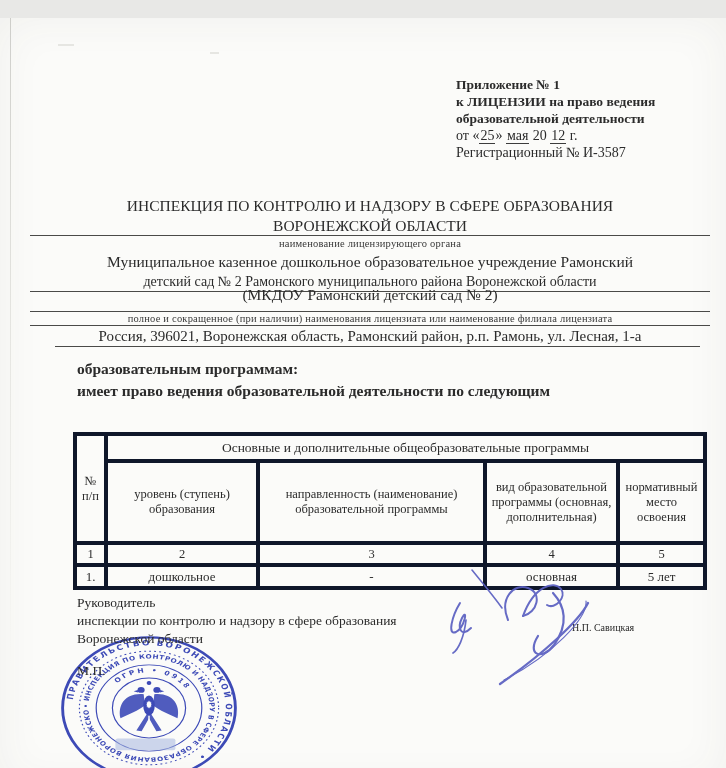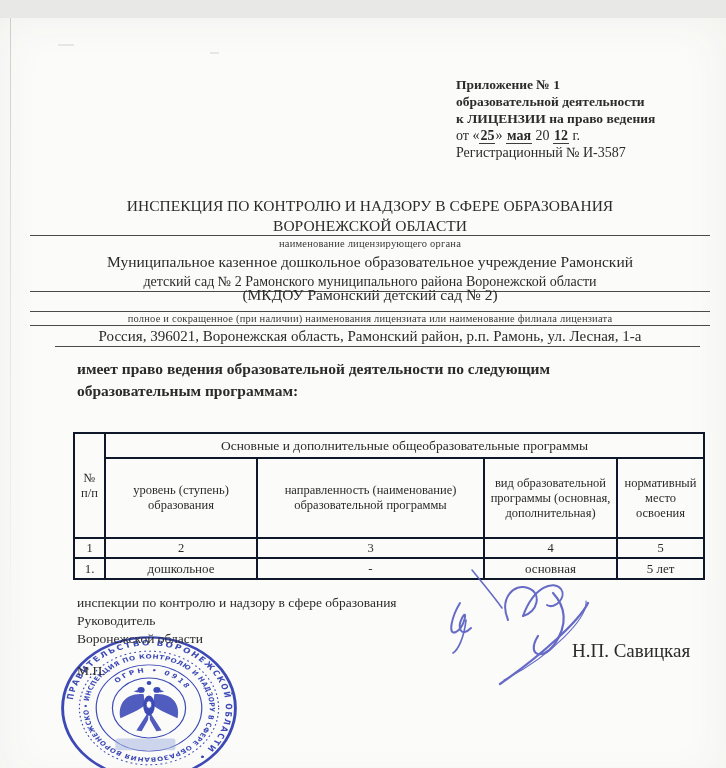--- a/index.html
+++ b/index.html
@@ -11,21 +11,21 @@
   }
   .paper-edge{position:absolute; left:10px; top:0; width:1px; height:650px;
     background:linear-gradient(#b9b9b4, #d9d9d4 45%, rgba(220,220,215,0)); opacity:.65;}
   .speck{position:absolute; background:#d6d6d0; opacity:.55;}
 
   
   .appendix{position:absolute; left:456px; top:58px; width:258px;
     font-size:13.5px; line-height:17px;}
   .appendix .b{font-weight:bold;}
   .appendix .plain{font-weight:normal; font-size:14px;}
-  .u{border-bottom:1px solid #3c3c3c; padding:0 1px;font-weight:bold;}
+  .u{border-bottom:1px solid #3c3c3c; padding:0 1px;}
 
   .center-line{position:absolute; left:30px; right:16px; text-align:center;}
   .rule{position:absolute; height:0; border-top:1px solid #4a4a48;}
   .cap{font-size:10.5px; color:#383838; letter-spacing:.2px;}
 
   .authority-l1{top:179px; font-size:15.5px;}
   .authority-l2{top:199px; font-size:15.5px;}
   .caption1{top:220px;}
   .lic-l1{top:235px; font-size:15.5px;}
   .lic-l2{top:256px; font-size:14px;}
@@ -34,70 +34,70 @@
   .address{top:310px; font-size:15px;}
   .caption3{top:331px;}
 
   .statement{position:absolute; left:77px; top:340px; width:580px;
     font-weight:bold; font-size:15.5px; line-height:22px;}
 
   
   table.programs{position:absolute; left:73px; top:414px; width:630px;
     border-collapse:collapse; table-layout:fixed;}
   table.programs td, table.programs th{
-    border:2px solid #0f172a; padding:1px 3px; text-align:center;
+    border:4px solid #0f172a; padding:1px 3px; text-align:center;
     font-weight:normal; font-family:"Liberation Serif", serif;}
   .group-hdr{font-weight:bold; font-size:13.5px; height:21px;}
   .col-hdr td{font-size:12.5px; line-height:15px; height:76px; vertical-align:middle;}
   .num-row td{font-size:12.5px; height:16px;}
   .data-row td{font-size:13px; height:17px;}
   .npp{font-size:12.5px; line-height:15px; vertical-align:middle;}
 
   
   .sig-block{position:absolute; left:77px; top:576px; font-size:13.5px; line-height:18px; z-index:5;}
   .mp{position:absolute; left:77px; top:645px; font-size:13.5px; z-index:6;}
-  .signer{position:absolute; left:572px; top:622px; font-size:19px; z-index:5;}
+  .signer{position:absolute; left:572px; top:604px; font-size:10px; z-index:5;}
 
   .seal-svg{position:absolute; left:57px; top:612px; z-index:4; opacity:.93;}
   .sign-svg{position:absolute; left:430px; top:540px; z-index:7;}
 </style>
 </head>
 <body>
 
 <div id="page">
   <div class="paper-edge"></div>
   <div class="speck" style="left:58px;top:26px;width:16px;height:2px;"></div>
   <div class="speck" style="left:210px;top:34px;width:9px;height:2px;"></div>
 
   <div class="appendix">
     <div class="b">Приложение № 1</div>
+    <div class="b">к ЛИЦЕНЗИИ на право ведения</div>
     <div class="b">образовательной деятельности</div>
-    <div class="b">к ЛИЦЕНЗИИ на право ведения</div>
     <div class="plain"><span>от «</span><span class="u">25</span><span>» </span><span class="u">мая</span><span> 20 </span><span class="u">12</span><span> г.</span></div>
     <div class="plain">Регистрационный № И-3587</div>
   </div>
 
   <div class="center-line authority-l1">ИНСПЕКЦИЯ ПО КОНТРОЛЮ И НАДЗОРУ В СФЕРЕ ОБРАЗОВАНИЯ</div>
   <div class="center-line authority-l2">ВОРОНЕЖСКОЙ ОБЛАСТИ</div>
   <div class="rule" style="left:30px;right:16px;top:217px;"></div>
   <div class="center-line cap caption1">наименование лицензирующего органа</div>
 
   <div class="center-line lic-l1">Муниципальное казенное дошкольное образовательное учреждение Рамонский</div>
   <div class="center-line lic-l2">детский сад № 2 Рамонского муниципального района Воронежской области</div>
   <div class="rule" style="left:30px;right:16px;top:273px;"></div>
   <div class="center-line lic-short">(МКДОУ Рамонский детский сад № 2)</div>
   <div class="rule" style="left:30px;right:16px;top:293px;"></div>
   <div class="center-line cap caption2">полное и сокращенное (при наличии) наименования лицензиата или наименование филиала лицензиата</div>
   <div class="rule" style="left:30px;right:16px;top:307px;"></div>
   <div class="center-line address">Россия, 396021, Воронежская область, Рамонский район, р.п. Рамонь, ул. Лесная, 1-а</div>
   <div class="rule" style="left:55px;right:26px;top:328px;"></div>
 
   <div class="statement">
+    <div>образовательным программам:</div>
     <div>имеет право ведения образовательной деятельности по следующим</div>
-    <div>образовательным программам:</div>
   </div>
 
   <table class="programs">
     <colgroup>
       <col style="width:31px">
         <col style="width:152px">
         <col style="width:227px">
         <col style="width:133px">
         <col style="width:87px">
     </colgroup>
@@ -123,22 +123,22 @@
       <td>1.</td>
       <td>дошкольное</td>
       <td>-</td>
       <td>основная</td>
       <td>5 лет</td>
     </tr>
   </tbody>
     </table>
 
   <div class="sig-block">
+    <div>Руководитель</div>
     <div>инспекции по контролю и надзору в сфере образования</div>
-    <div>Руководитель</div>
     <div>Воронежской области</div>
   </div>
   <div class="mp">М.П.</div>
   <div class="signer">Н.П. Савицкая</div>
 
   <svg class="seal-svg" width="184" height="156" viewBox="0 0 184 156">
     <defs>
       <path id="r1" d="M -64,0 A 64,64 0 1 1 64,0 A 64,64 0 1 1 -64,0"></path>
       <path id="r2" d="M -50.5,0 A 50.5,50.5 0 1 1 50.5,0 A 50.5,50.5 0 1 1 -50.5,0"></path>
       <path id="r3" d="M -36.5,0 A 36.5,36.5 0 1 1 36.5,0 A 36.5,36.5 0 1 1 -36.5,0"></path>

